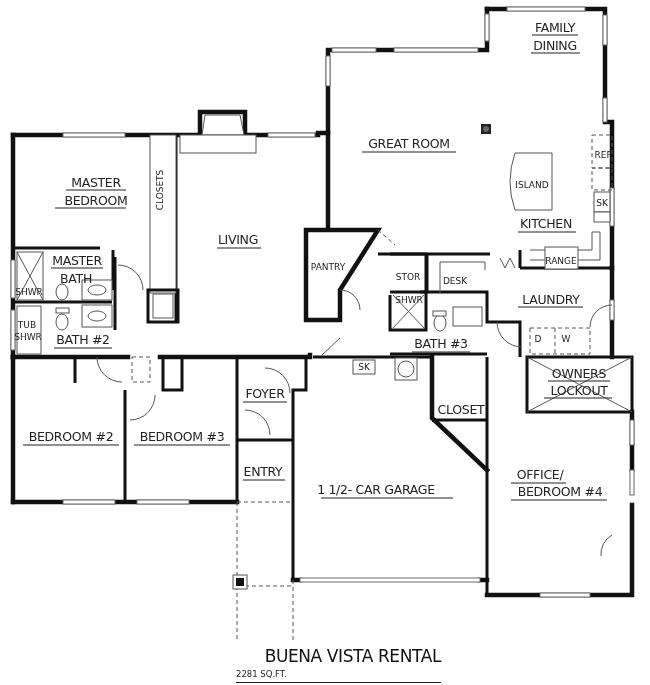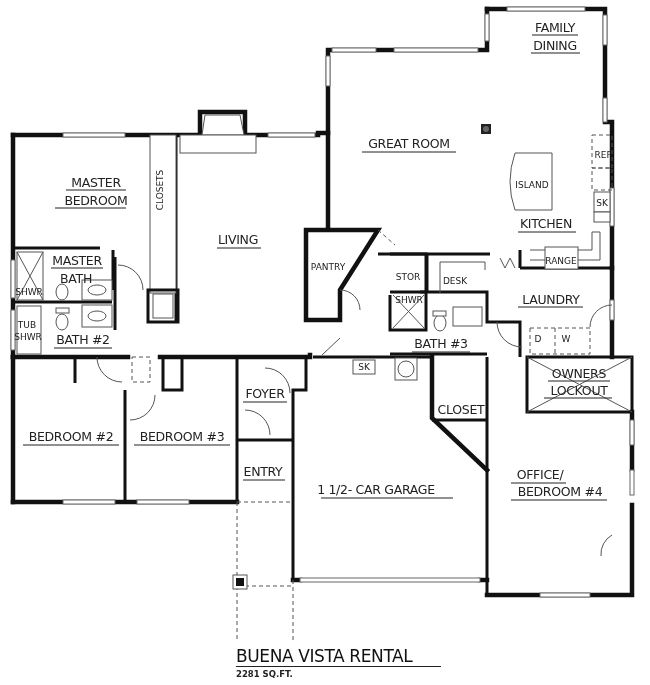--- a/index.html
+++ b/index.html
@@ -8,22 +8,22 @@
   .wall { stroke:#111; stroke-width:4.5; fill:none; stroke-linecap:square; }
   .wall-thin { stroke:#111; stroke-width:3; fill:none; }
   .line { stroke:#555; stroke-width:1; fill:none; }
   .dash { stroke:#555; stroke-width:1; fill:none; stroke-dasharray:4 3; }
   .win { fill:#fff; stroke:#666; stroke-width:1; }
   .fix { fill:#fff; stroke:#555; stroke-width:1; }
   .lbl { font-family:"DejaVu Sans", sans-serif; fill:#222; text-anchor:middle; }
   .room { font-size:12.5px; letter-spacing:-0.3px; }
   .small { font-size:9px; }
   .ul { stroke:#222; stroke-width:1; }
-  .title { position:absolute; left:236px; top:646px; width:205px; text-align:left; font-family:"DejaVu Sans", sans-serif; font-size:17px; color:#111; letter-spacing:-0.4px; border-bottom:1px solid #222; line-height:20px; padding-bottom:0; }
-  .sub { position:absolute; left:236px; top:669px; font-family:"DejaVu Sans", sans-serif; font-size:8.5px; color:#222;font-weight:bold; }
+  .title { position:absolute; left:236px; top:646px; width:205px; text-align:right; font-family:"DejaVu Sans", sans-serif; font-size:17px; color:#111; letter-spacing:-0.4px; border-bottom:1px solid #222; line-height:20px; padding-bottom:16px; }
+  .sub { position:absolute; left:236px; top:669px; font-family:"DejaVu Sans", sans-serif; font-size:8.5px; color:#222; }
 </style>
 </head>
 <body>
 
 <svg id="plan" viewBox="0 0 650 685" xmlns="http://www.w3.org/2000/svg">
 
   <g>
 
     <polyline class="wall" points="487,9 605,9 605,122 612,122 612,268"></polyline>
     <polyline class="wall" points="487,9 487,50 328,50 328,228"></polyline>

